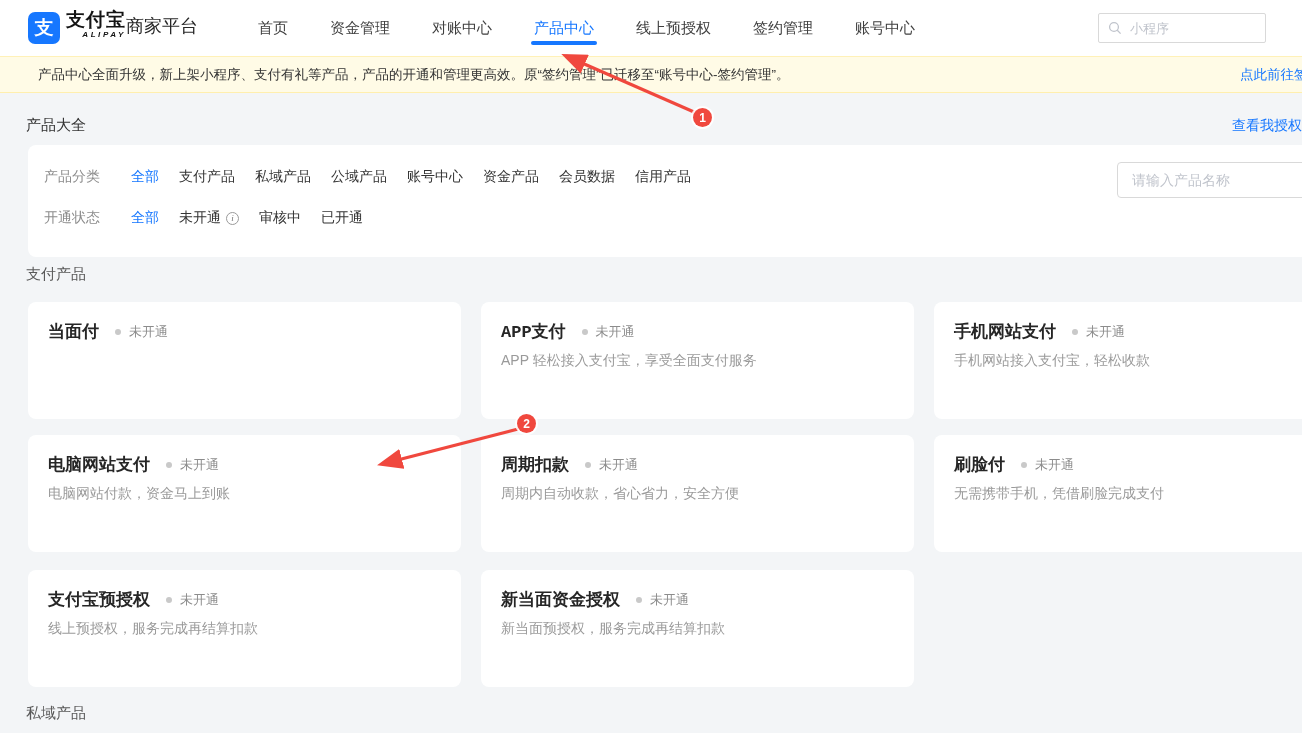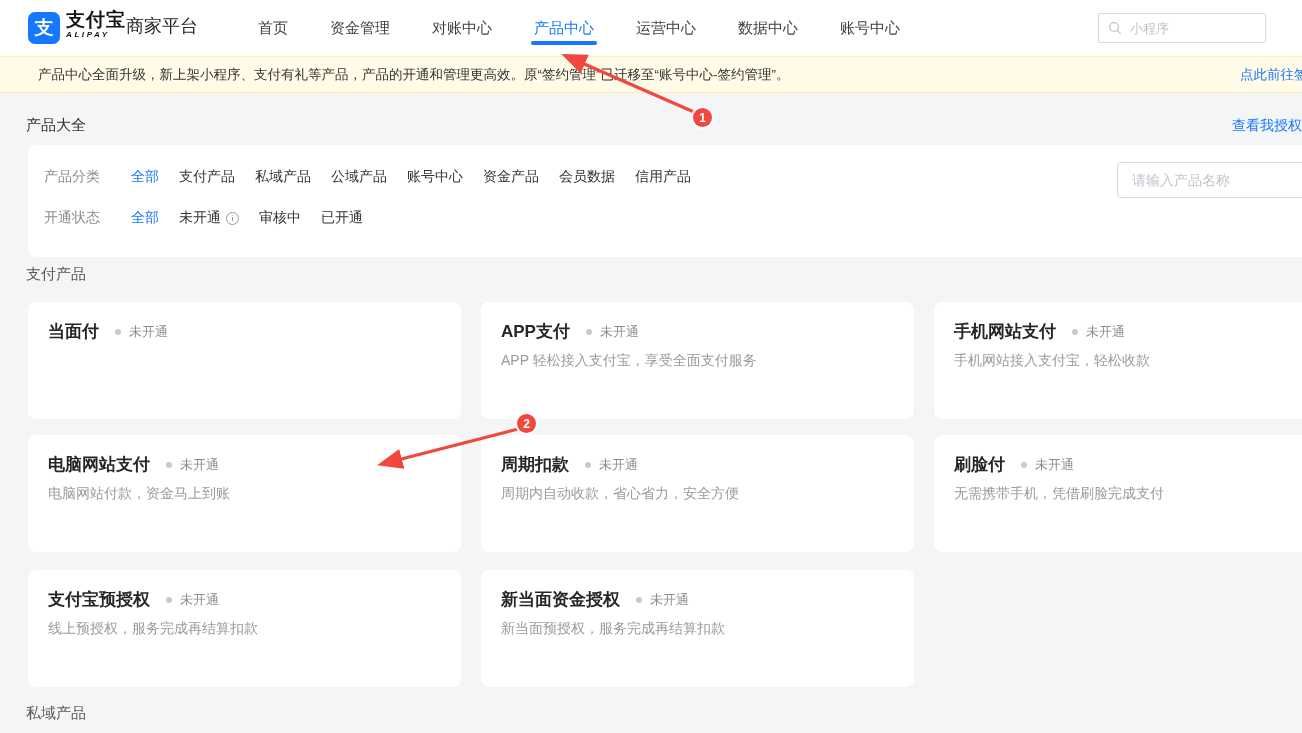--- a/index.html
+++ b/index.html
@@ -4,21 +4,21 @@
 <style>
   html,body{margin:0;padding:0;}
   body{font-family:"Liberation Sans","DejaVu Sans",sans-serif;}
   .viewport{position:relative;width:1302px;height:733px;overflow:hidden;background:#fff;}
   .page{position:absolute;left:0;top:0;width:1380px;height:733px;}
 
   
   .header{position:absolute;left:0;top:0;width:1380px;height:56px;background:#fff;}
   .logo{position:absolute;left:28px;top:12px;width:32px;height:32px;background:#1677ff;border-radius:7px;
         color:#fff;font-size:19px;font-weight:700;display:flex;align-items:center;justify-content:center;cursor:pointer;}
-  .brand{position:absolute;left:66px;top:9px;cursor:pointer;}
+  .brand{position:absolute;left:66px;top:9px;cursor:pointer;text-align:right;}
   .brand-cn{font-size:19px;font-weight:700;color:#141414;line-height:21px;letter-spacing:1px;}
   .brand-en{font-size:8px;font-weight:600;color:#141414;letter-spacing:2.6px;line-height:10px;font-style:italic;}
   .platform{position:absolute;left:126px;top:14px;font-size:18px;color:#262626;}
   .nav{position:absolute;left:258px;top:0;height:72px;display:flex;gap:42px;}
   .nav-item{font-size:15px;color:#404040;height:56px;line-height:56px;position:relative;cursor:pointer;white-space:nowrap;}
   .nav-item.active{color:#1677ff;}
   .active-bar{position:absolute;left:-3px;right:-3px;bottom:11px;height:4px;border-radius:2px;background:#1677ff;}
   .nav-search{position:absolute;left:1098px;top:13px;width:168px;height:30px;box-sizing:border-box;border:1px solid #d9d9d9;
               border-radius:2px;background:#fff;display:flex;align-items:center;padding:0 9px;gap:6px;}
   .nav-search input,.product-search input{border:none;outline:none;font-size:13px;color:#333;width:100%;background:transparent;font-family:inherit;}
@@ -46,21 +46,21 @@
   .info-icon{display:inline-block;width:13px;height:13px;box-sizing:border-box;border:1px solid #9a9a9a;border-radius:50%;
              color:#777;font-size:9px;line-height:11px;text-align:center;margin-left:5px;font-family:"Liberation Serif","DejaVu Serif",serif;font-style:italic;cursor:pointer;}
   .product-search{position:absolute;left:1089px;top:17px;width:260px;height:36px;box-sizing:border-box;border:1px solid #d9d9d9;
                   border-radius:4px;background:#fff;display:flex;align-items:center;padding:0 12px;}
   .product-search input{font-size:14px;}
   .product-search input::placeholder{color:#c0c4cc;}
 
   .section-title{position:absolute;left:26px;font-size:15px;color:#595959;}
 
   .card{position:absolute;width:433px;height:117px;background:#fff;border-radius:8px;cursor:pointer;}
-  .card-head{position:absolute;left:20px;top:18px;display:flex;align-items:center;}
+  .card-head{position:absolute;left:20px;top:18px;display:flex;align-items:center;font-family:Liberation Mono, monospace;}
   .card-title{font-size:17px;font-weight:700;color:#262626;white-space:nowrap;}
   .card-status{display:flex;align-items:center;margin-left:16px;}
   .dot{width:6px;height:6px;border-radius:50%;background:#c9c9c9;margin-right:8px;}
   .status-text{font-size:13px;color:#8c8c8c;white-space:nowrap;}
   .card-desc{position:absolute;left:20px;top:50px;font-size:14px;color:#9a9a9a;white-space:nowrap;}
 
   
   .anno-svg{position:absolute;left:0;top:0;z-index:25;pointer-events:none;}
   .badge{position:absolute;width:19px;height:19px;border-radius:50%;background:#f0483e;color:#fff;font-size:12px;font-weight:700;
          display:flex;align-items:center;justify-content:center;box-shadow:0 0 0 2px rgba(255,255,255,.85);z-index:30;}
@@ -82,22 +82,22 @@
       <div class="platform">商家平台</div>
 
       <div class="nav">
         <div class="nav-item">首页</div>
         <div class="nav-item">资金管理</div>
         <div class="nav-item">对账中心</div>
         <div class="nav-item active">
           <span>产品中心</span>
           <span class="active-bar"></span>
         </div>
-        <div class="nav-item">运营中心</div>
-        <div class="nav-item">数据中心</div>
+        <div class="nav-item">线上预授权</div>
+        <div class="nav-item">签约管理</div>
         <div class="nav-item">账号中心</div>
       </div>
 
       <div class="nav-search">
         <svg class="search-glyph" width="14" height="14" viewBox="0 0 14 14">
           <circle cx="6" cy="6" r="4.4" fill="none" stroke="#c0c4cc" stroke-width="1.3"></circle>
           <line x1="9.3" y1="9.3" x2="12.6" y2="12.6" stroke="#c0c4cc" stroke-width="1.3"></line>
         </svg>
         <input type="text" placeholder="小程序" style="">
       </div>

